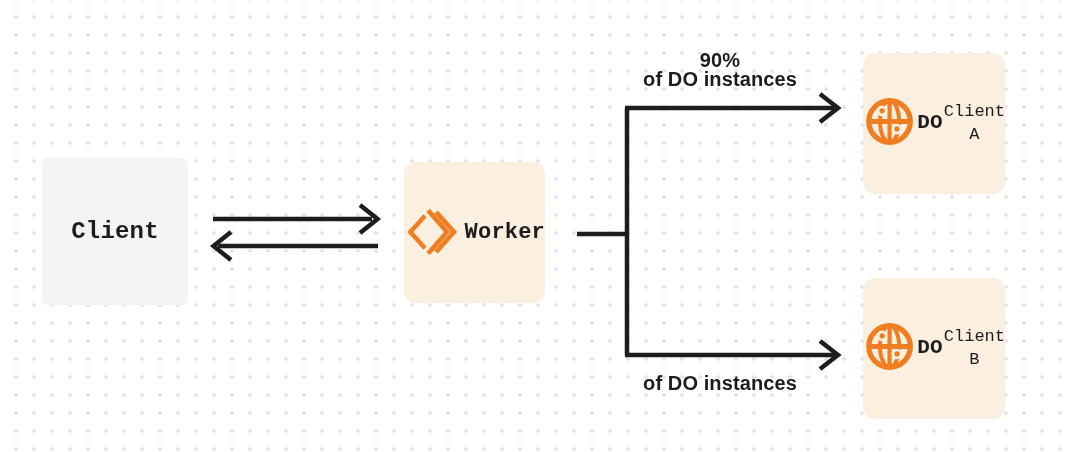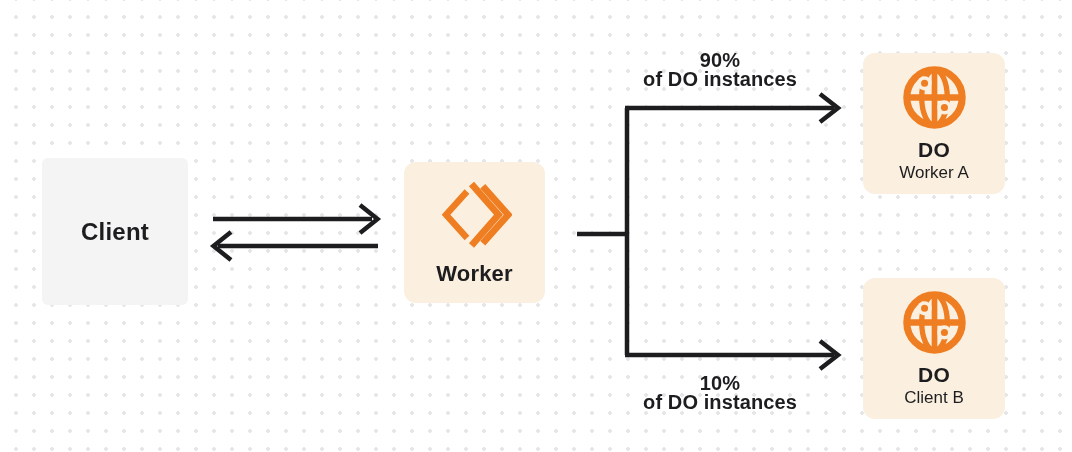--- a/index.html
+++ b/index.html
@@ -21,25 +21,25 @@
   }
   .connectors {
     position: absolute;
     left: 0; top: 0;
     width: 1072px;
     height: 452px;
   }
   .node {
     position: absolute;
     display: flex;
-    flex-direction: column;
     align-items: center;
     justify-content: center;
     box-sizing: border-box;
     text-align: center;
+    font-family: Liberation Mono, monospace;
   }
   .node-client {
     left: 42px; top: 158px;
     width: 146px; height: 147px;
     background: var(--box-gray, #f4f4f5);
     border-radius: 6px;
     font-size: 24px;
     font-weight: 700;
     letter-spacing: 0.2px;
   }
@@ -111,39 +111,38 @@
     </svg>
     <span class="worker-title">Worker</span>
   </div>
 
   <div class="branch-label branch-label-top">
     <div>90%</div>
     <div>of DO instances</div>
   </div>
 
   <div class="branch-label branch-label-bottom">
-    <div>10%</div>
     <div>of DO instances</div>
   </div>
 
   <div class="node node-do node-do-a">
     <svg class="icon" width="71" height="71" viewBox="0 0 100 100" aria-hidden="true">
       <g fill="none" stroke="var(--accent-orange, #ef7e22)">
         <circle cx="50" cy="50" r="39" stroke-width="10"></circle>
         <path d="M12 50 H88" stroke-width="9"></path>
         <path d="M50 12 V88" stroke-width="8"></path>
         <ellipse cx="50" cy="50" rx="18" ry="39" stroke-width="7.5"></ellipse>
       </g>
       <circle cx="36" cy="30" r="10" fill="var(--box-cream, #fbf0df)"></circle>
       <circle cx="36" cy="30" r="5" fill="var(--accent-orange, #ef7e22)"></circle>
       <circle cx="64" cy="64" r="10" fill="var(--box-cream, #fbf0df)"></circle>
       <circle cx="64" cy="64" r="5" fill="var(--accent-orange, #ef7e22)"></circle>
     </svg>
     <span class="do-title">DO</span>
-    <span class="do-subtitle">Worker A</span>
+    <span class="do-subtitle">Client A</span>
   </div>
 
   <div class="node node-do node-do-b">
     <svg class="icon" width="71" height="71" viewBox="0 0 100 100" aria-hidden="true">
       <g fill="none" stroke="var(--accent-orange, #ef7e22)">
         <circle cx="50" cy="50" r="39" stroke-width="10"></circle>
         <path d="M12 50 H88" stroke-width="9"></path>
         <path d="M50 12 V88" stroke-width="8"></path>
         <ellipse cx="50" cy="50" rx="18" ry="39" stroke-width="7.5"></ellipse>
       </g>

